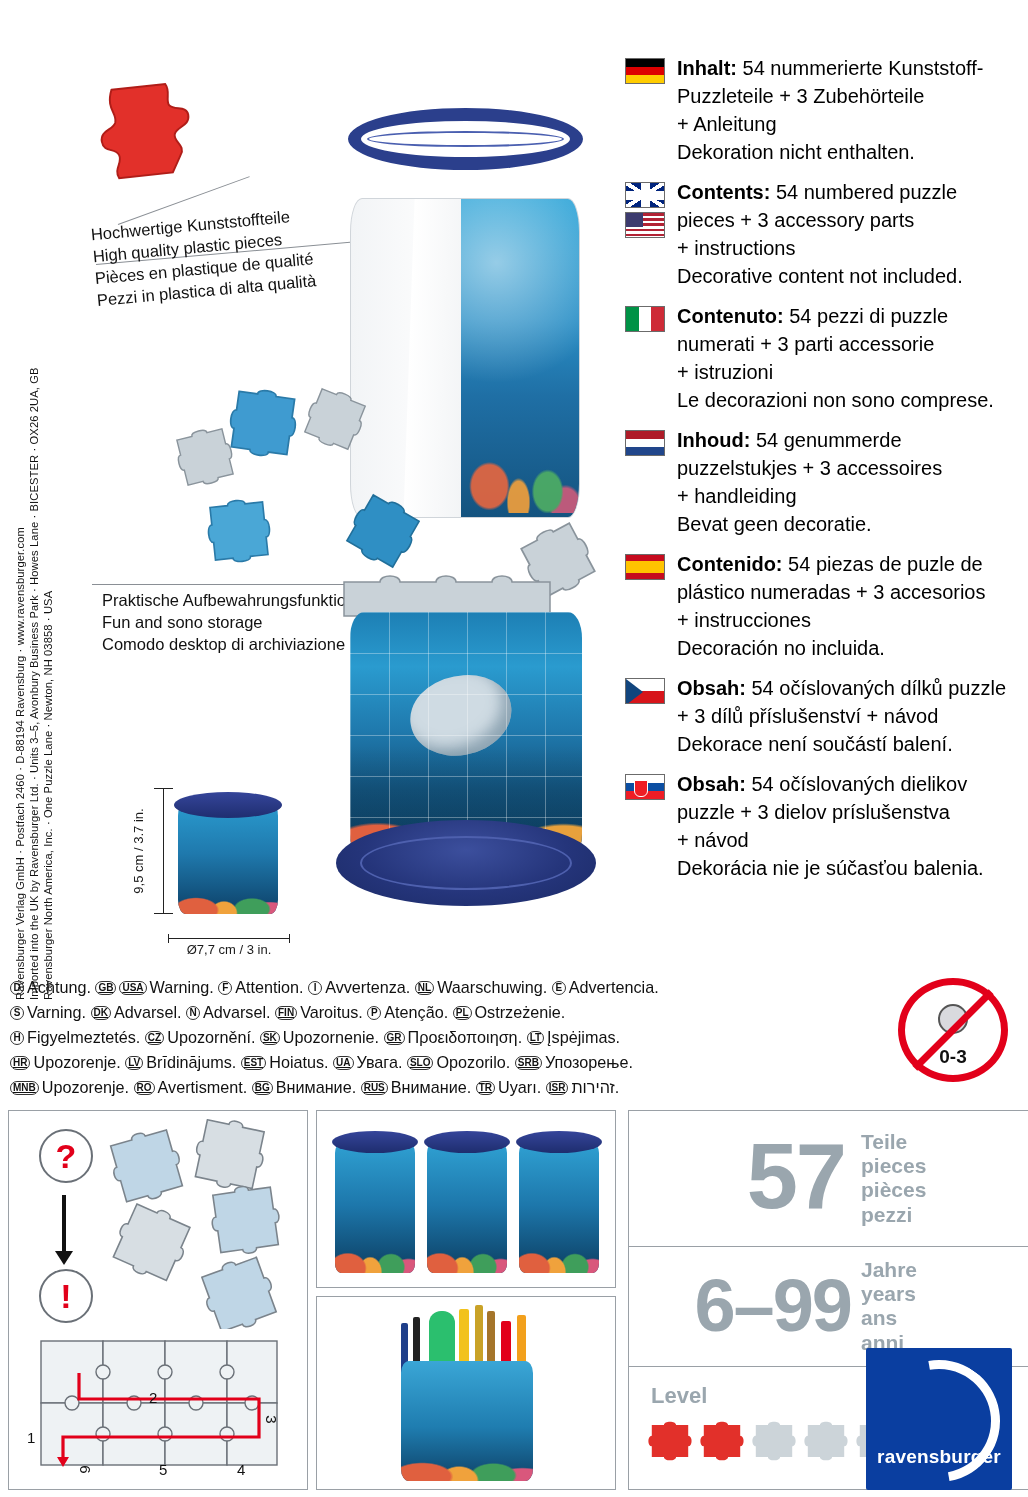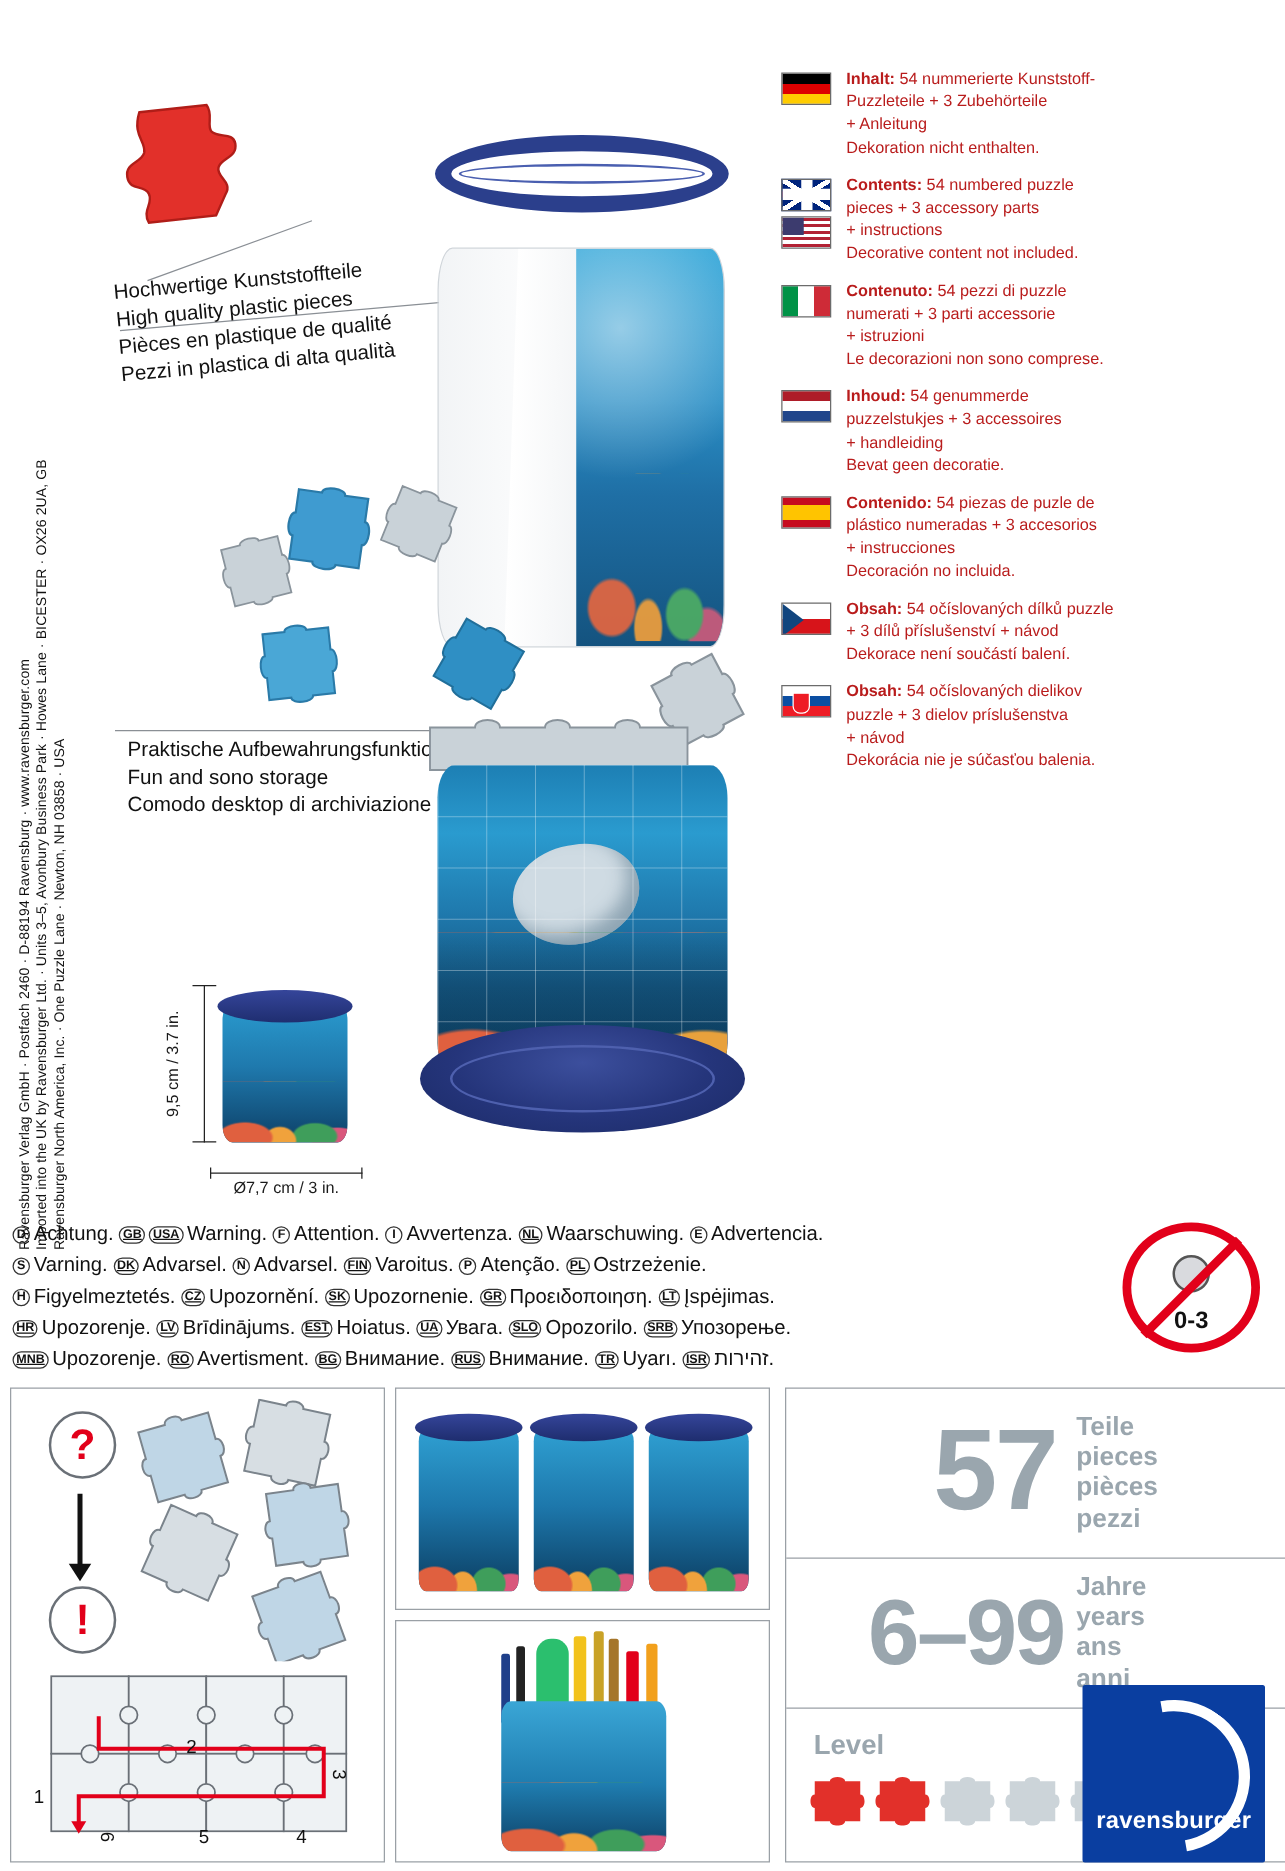--- a/index.html
+++ b/index.html
@@ -226,21 +226,21 @@
   .flag.us::after{ content:""; position:absolute; left:0; top:0; width:17px; height:14px; background:#3c3b6e; }
   .flag.fr { background: linear-gradient(90deg,#002395 33.3%, #fff 33.3% 66.6%, #ed2939 66.6%); }
   .flag.it { background: linear-gradient(90deg,#009246 33.3%, #fff 33.3% 66.6%, #ce2b37 66.6%); }
   .flag.nl { background: linear-gradient(180deg,#ae1c28 33.3%, #fff 33.3% 66.6%, #21468b 66.6%); }
   .flag.es { background: linear-gradient(180deg,#c60b1e 25%, #ffc400 25% 75%, #c60b1e 75%); }
   .flag.cz { background: linear-gradient(180deg,#fff 50%, #d7141a 50%); }
   .flag.cz::after{ content:""; position:absolute; left:0; top:0; width:0; height:0; border-left:17px solid #11457e; border-top:13px solid transparent; border-bottom:13px solid transparent;}
   .flag.sk { background: linear-gradient(180deg,#fff 33.3%, #0b4ea2 33.3% 66.6%, #ee1c25 66.6%); }
   .flag.sk::after{ content:""; position:absolute; left:8px; top:5px; width:12px; height:15px; background:#ee1c25; border:1px solid #fff; border-radius:0 0 6px 6px;}
 
-  .lang-text { font-size:13px; line-height:1.40; color:#b91c1c; }
+  .lang-text { font-size:20px; line-height:1.40; color:#000000; }
   .lang-text b { font-weight:700; }
 
   
   .warnings {
     position:absolute; left:10px; top:975px; width:880px;
     font-size:16.2px; line-height:1.55; color:#111;
   }
   .cc {
     display:inline-block; border:1.4px solid #333; border-radius:50%;
     font-size:10px; line-height:12px; padding:0 2px; min-width:14px;

